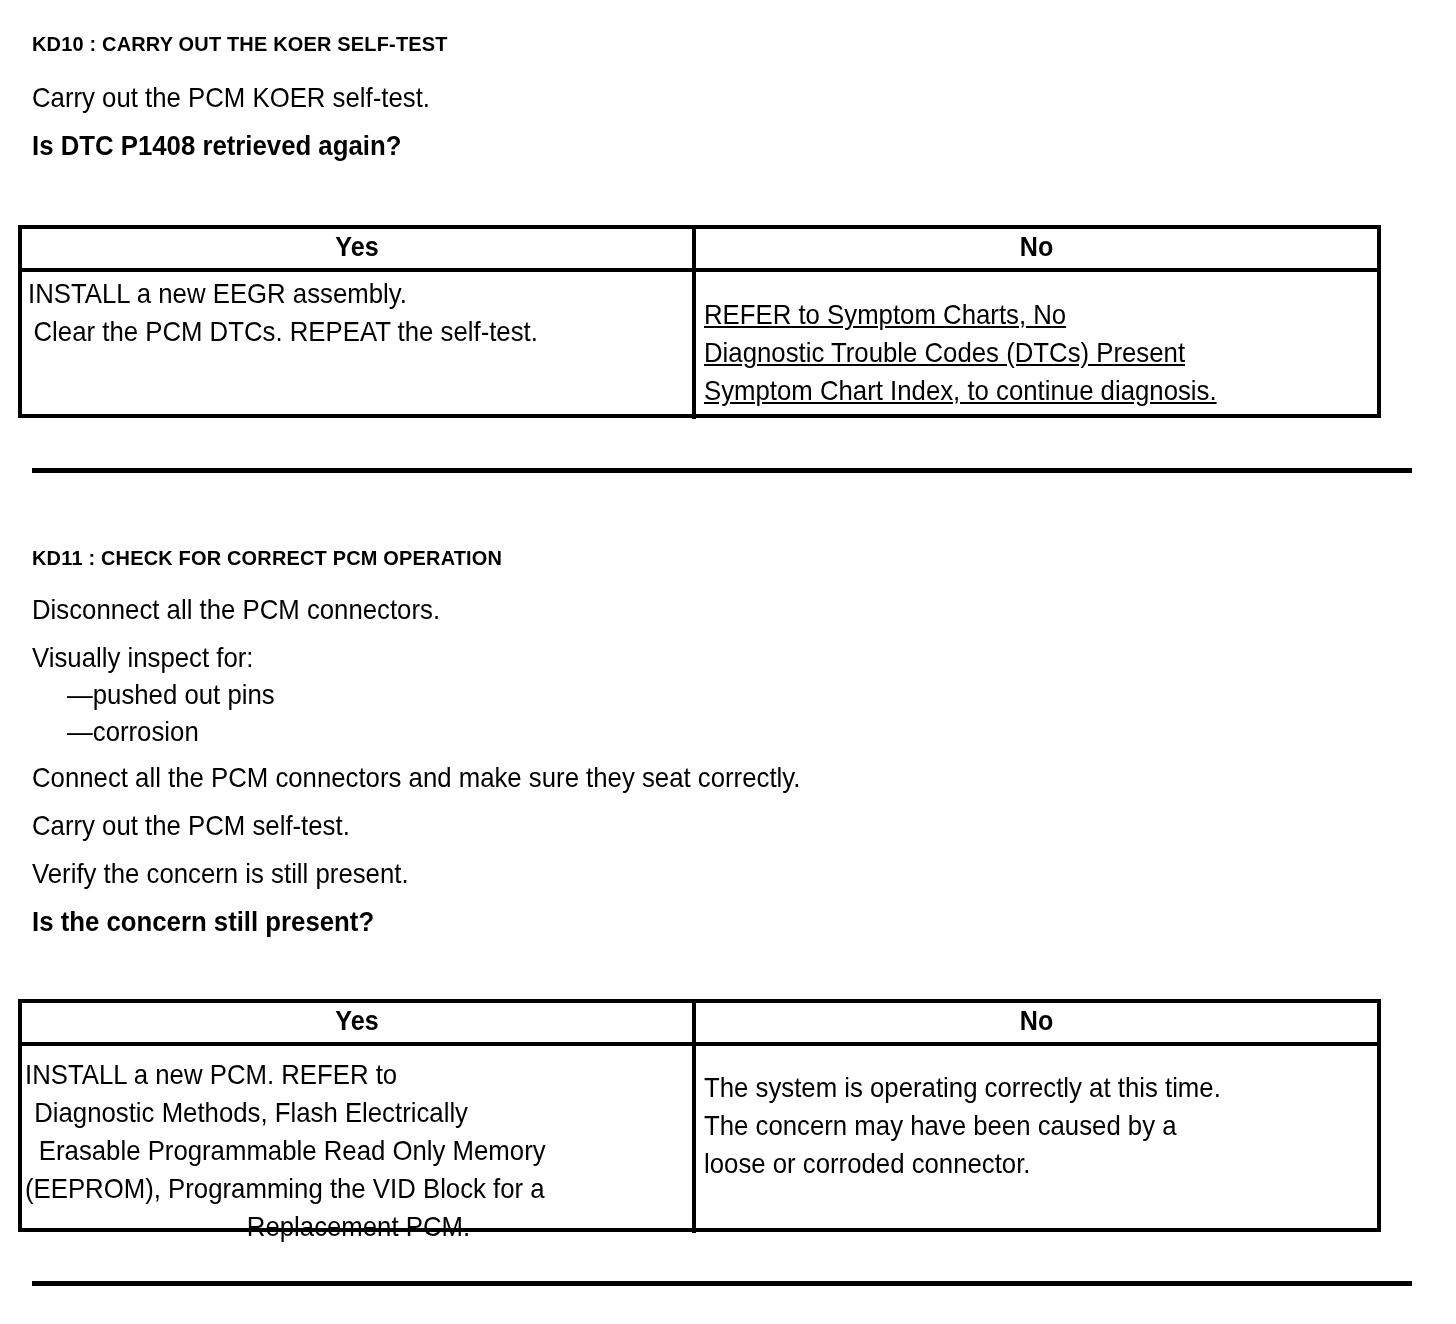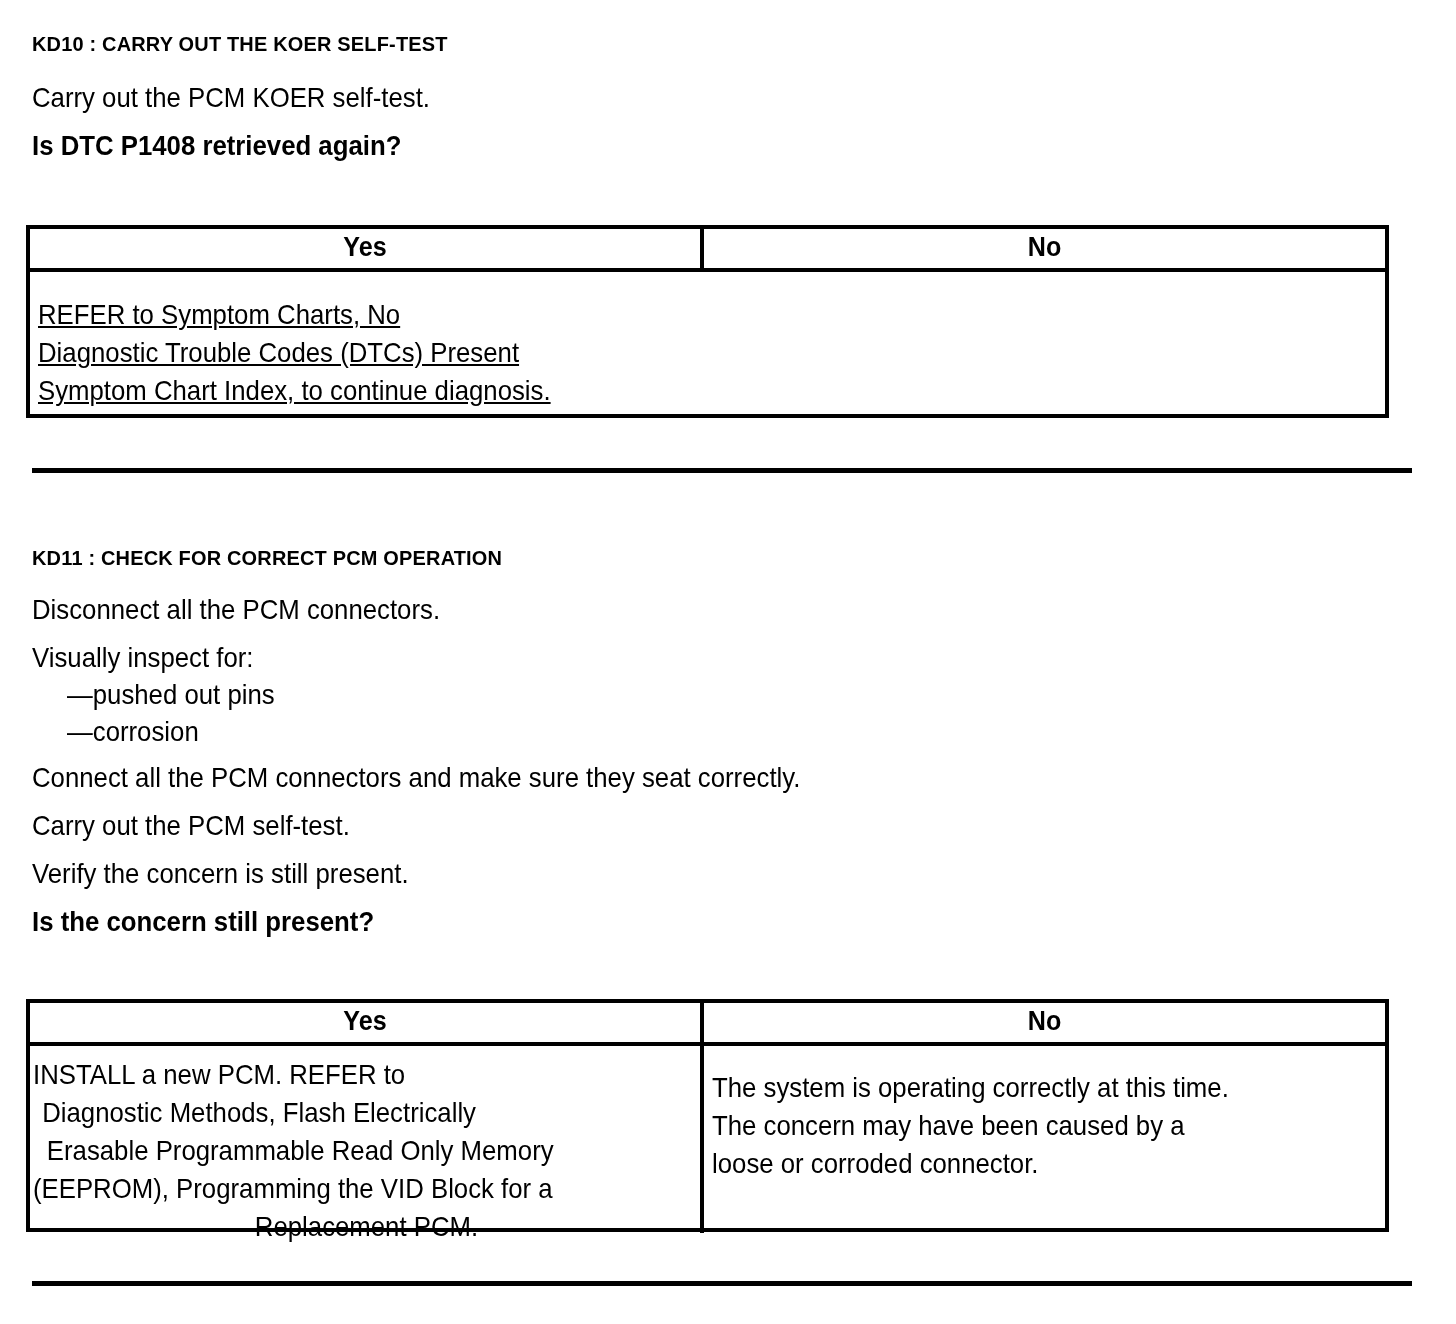--- a/index.html
+++ b/index.html
@@ -52,21 +52,21 @@
     position: absolute;
     left: 32px;
     width: 1380px;
     height: 5px;
     background: #000000;
   }
 
   
   .dtable {
     position: absolute;
-    left: 26px;
+    left: 18px;
     width: 1363px;
     border: 4px solid #000000;
     box-sizing: border-box;
   }
   .dtable-head {
     display: flex;
     border-bottom: 4px solid #000000;
   }
   .dtable-body {
     display: flex;
@@ -131,20 +131,26 @@
   <div class="dtable" id="table-1">
     <div class="dtable-head">
       <div class="col-yes">
         <div class="head-cell">Yes</div>
       </div>
       <div class="col-no">
         <div class="head-cell">No</div>
       </div>
     </div>
     <div class="dtable-body">
+      <div class="col-yes">
+        <div class="cell">
+          <div class="ln">INSTALL a new EEGR assembly.</div>
+          <div class="ln second">Clear the PCM DTCs. REPEAT the self-test.</div>
+        </div>
+      </div>
       <div class="col-no">
         <div class="cell">
           <div class="ln">REFER to Symptom Charts, No</div>
           <div class="ln">Diagnostic Trouble Codes (DTCs) Present</div>
           <div class="ln">Symptom Chart Index, to continue diagnosis.</div>
         </div>
       </div>
     </div>
   </div>
 

